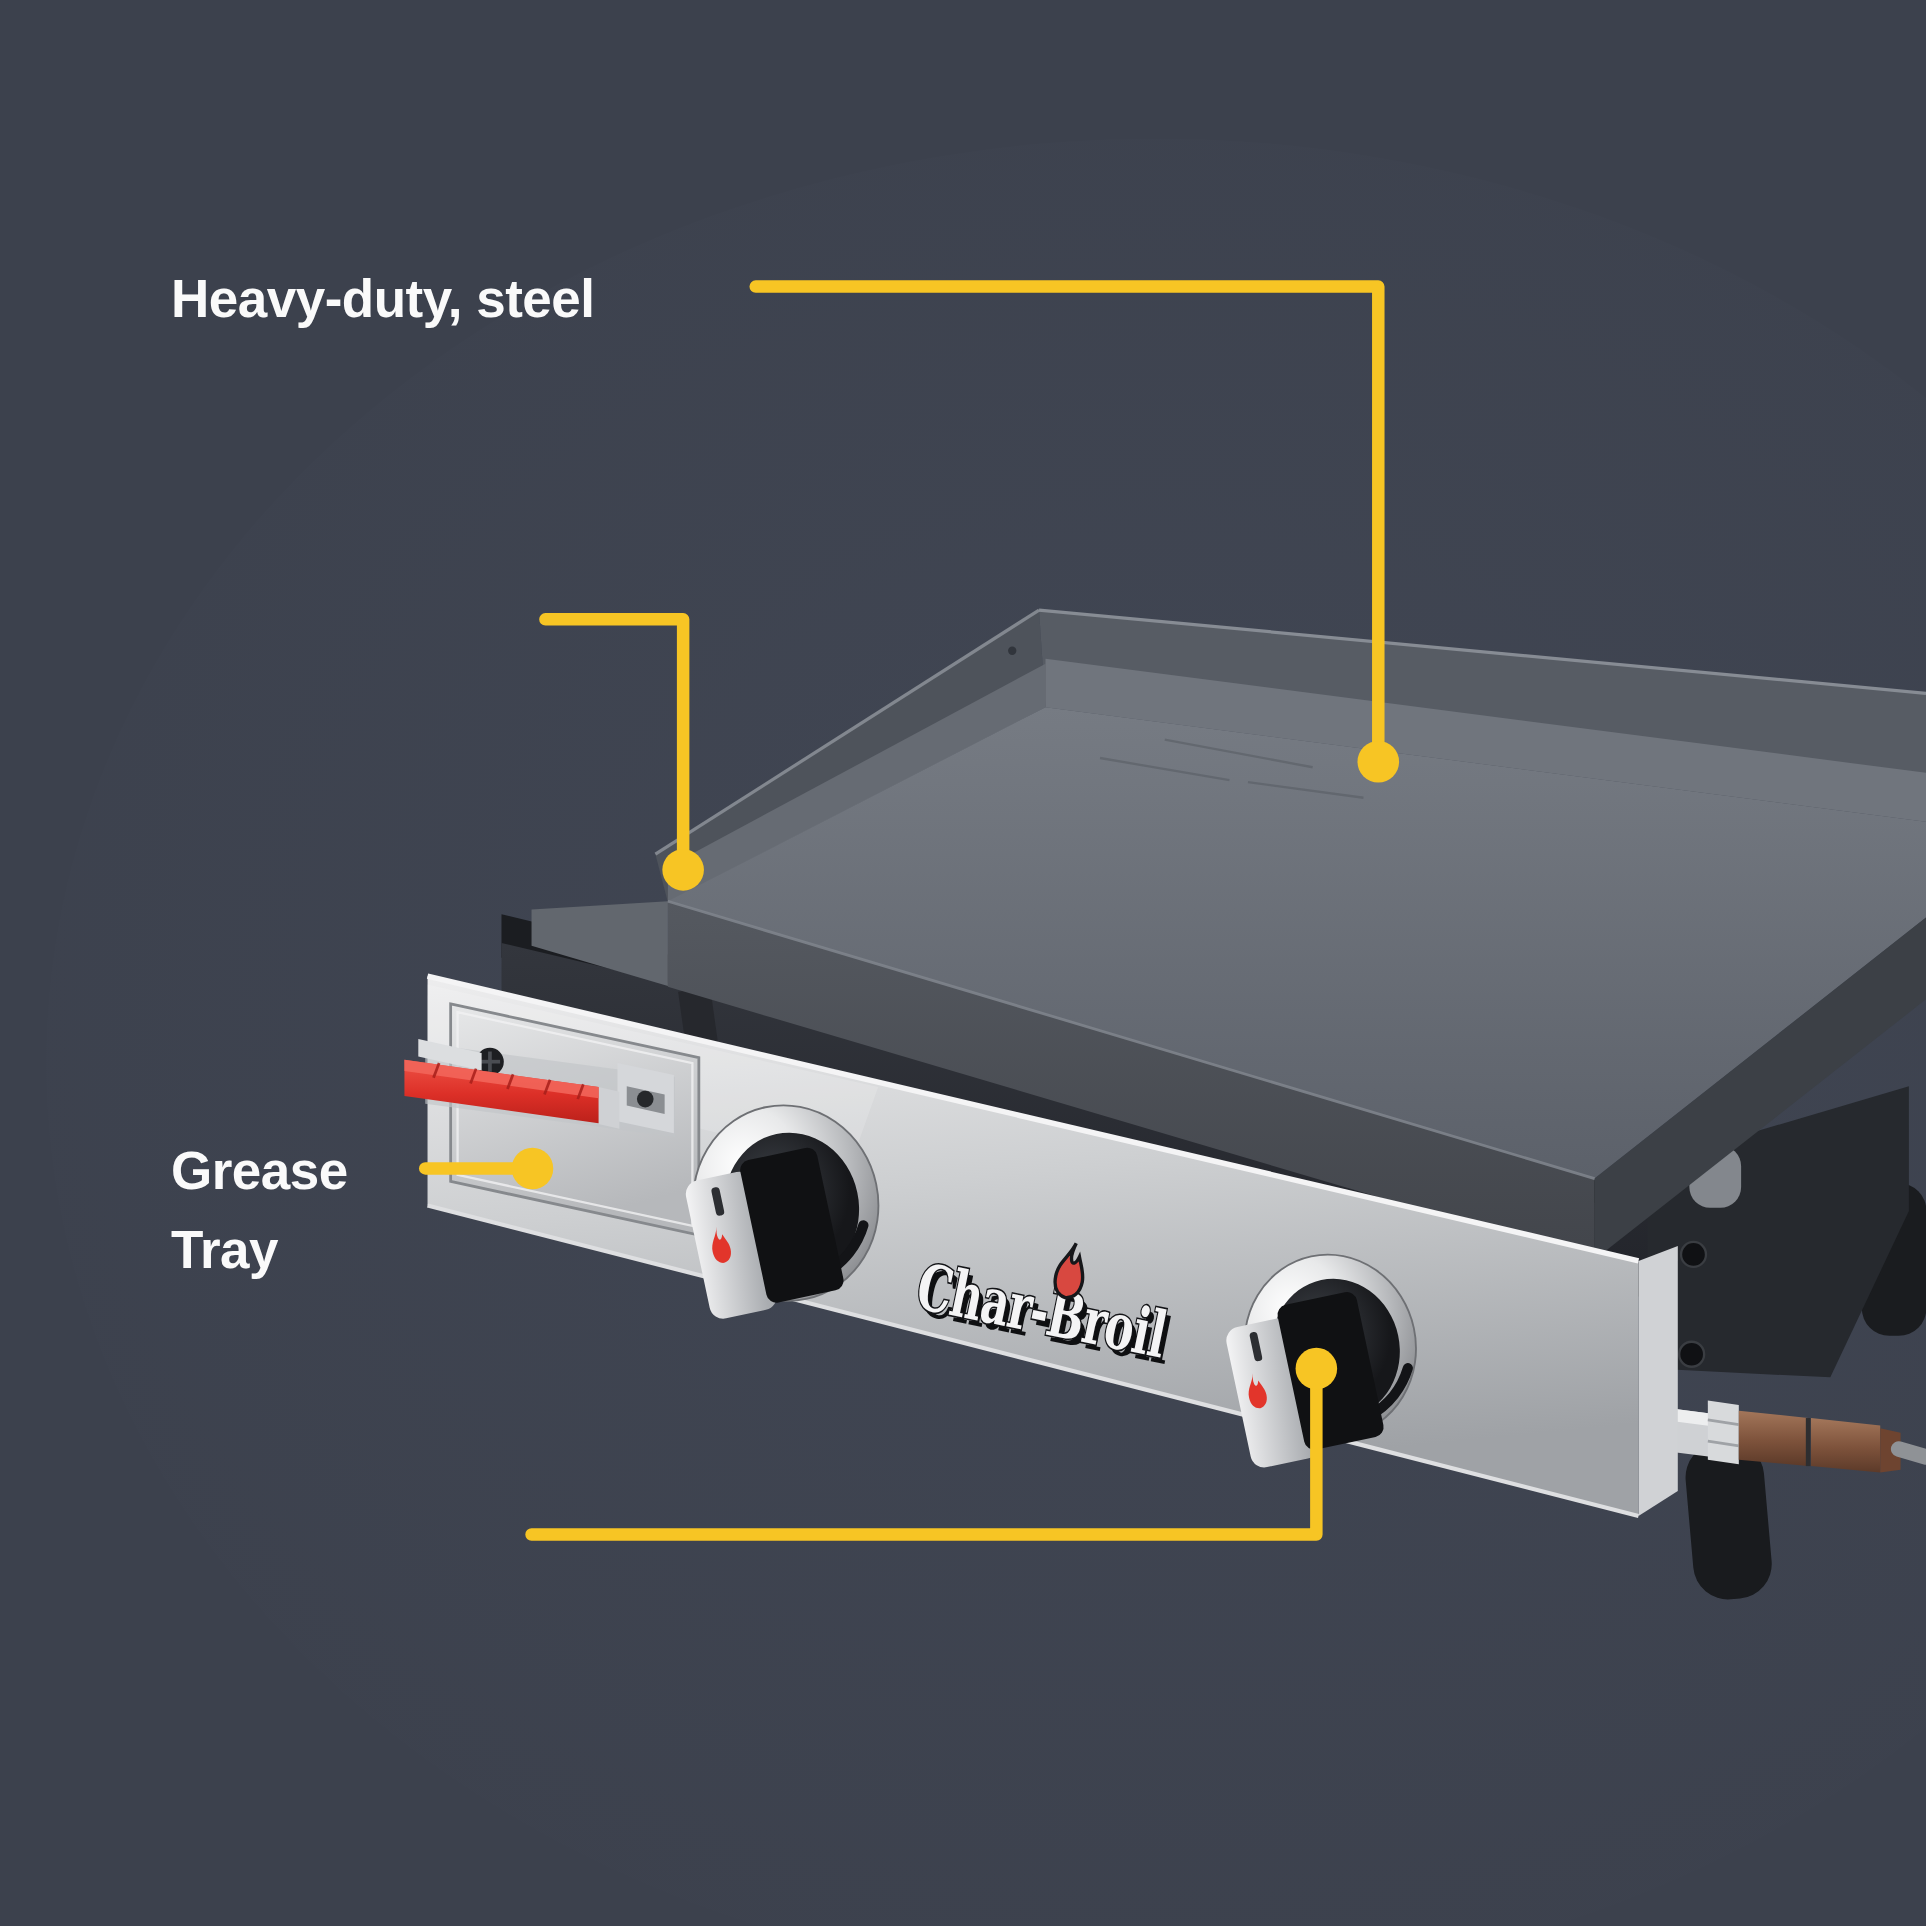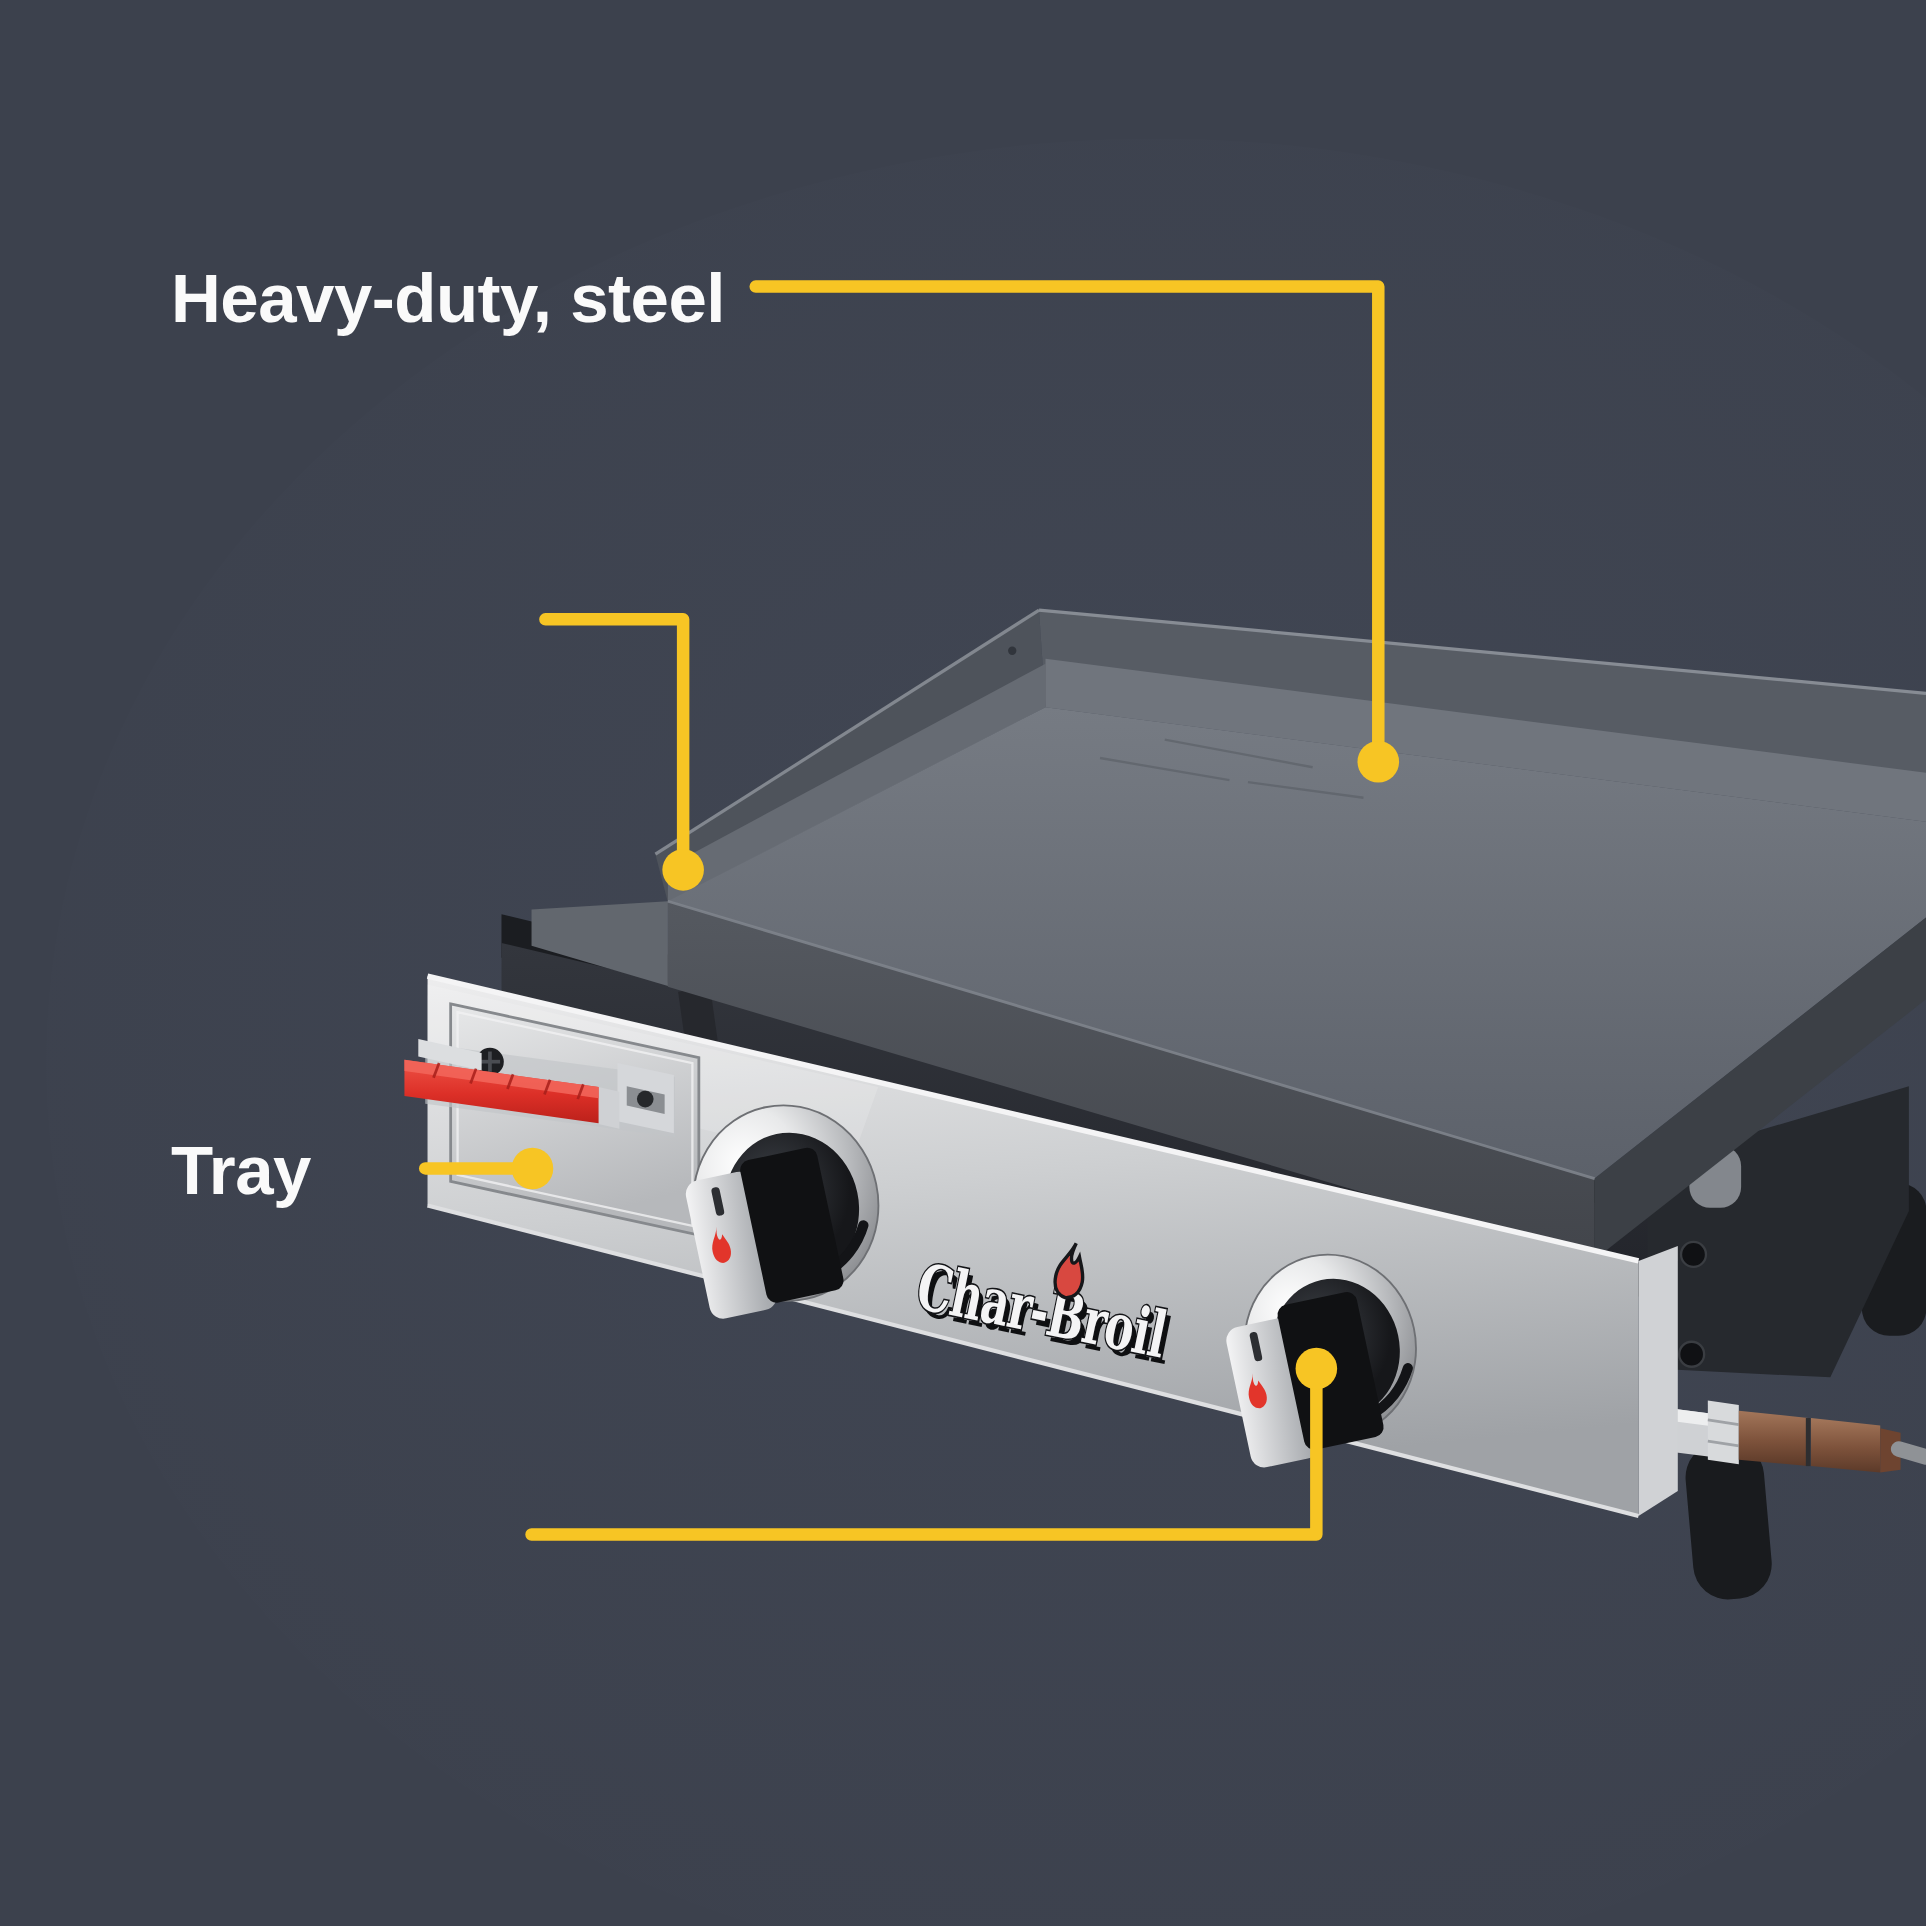--- a/index.html
+++ b/index.html
@@ -1,20 +1,20 @@
 <!DOCTYPE html>
 <html style="font-size:7.4px"><head>
 <meta charset="utf-8">
 <style>
   html,body{margin:0;padding:0;background:#3C414D;}
   .stage{position:relative;width:1926px;height:1926px;background:#3C414D;overflow:hidden;
          font-family:"Liberation Sans",sans-serif;}
   .stage svg{position:absolute;left:0;top:0;}
   .callout-label{position:absolute;left:171px;color:#FAFAFA;font-weight:700;
-                 font-size:69px;line-height:79px;letter-spacing:-0.5px;white-space:nowrap;}
+                 font-size:53px;line-height:79px;letter-spacing:-0.5px;white-space:nowrap;}
 </style>
 </head>
 <body>
 
 <div class="stage">
 
 <svg width="1926" height="1926" viewBox="0 0 4167 4167">
   <defs>
     <radialGradient id="gGlow" cx="50%" cy="45%" r="60%">
       <stop offset="0%" stop-color="#454B59" stop-opacity="0.55"></stop>
@@ -195,19 +195,20 @@
     <circle cx="1478" cy="1882" r="45"></circle>
     <circle cx="1152" cy="2528" r="45"></circle>
     <circle cx="2848" cy="2961" r="45"></circle>
   </g>
 </svg>
 
 <div class="callout-label" style="top:259px">
   <div>Heavy-duty, steel</div>
 </div>
 <div class="callout-label" style="top:1131px">
+  <div>Grease</div>
   <div>Tray</div>
 </div>
 <div class="callout-label" style="top:1495px">
 </div>
 
 </div>
 
 
 </body></html>

